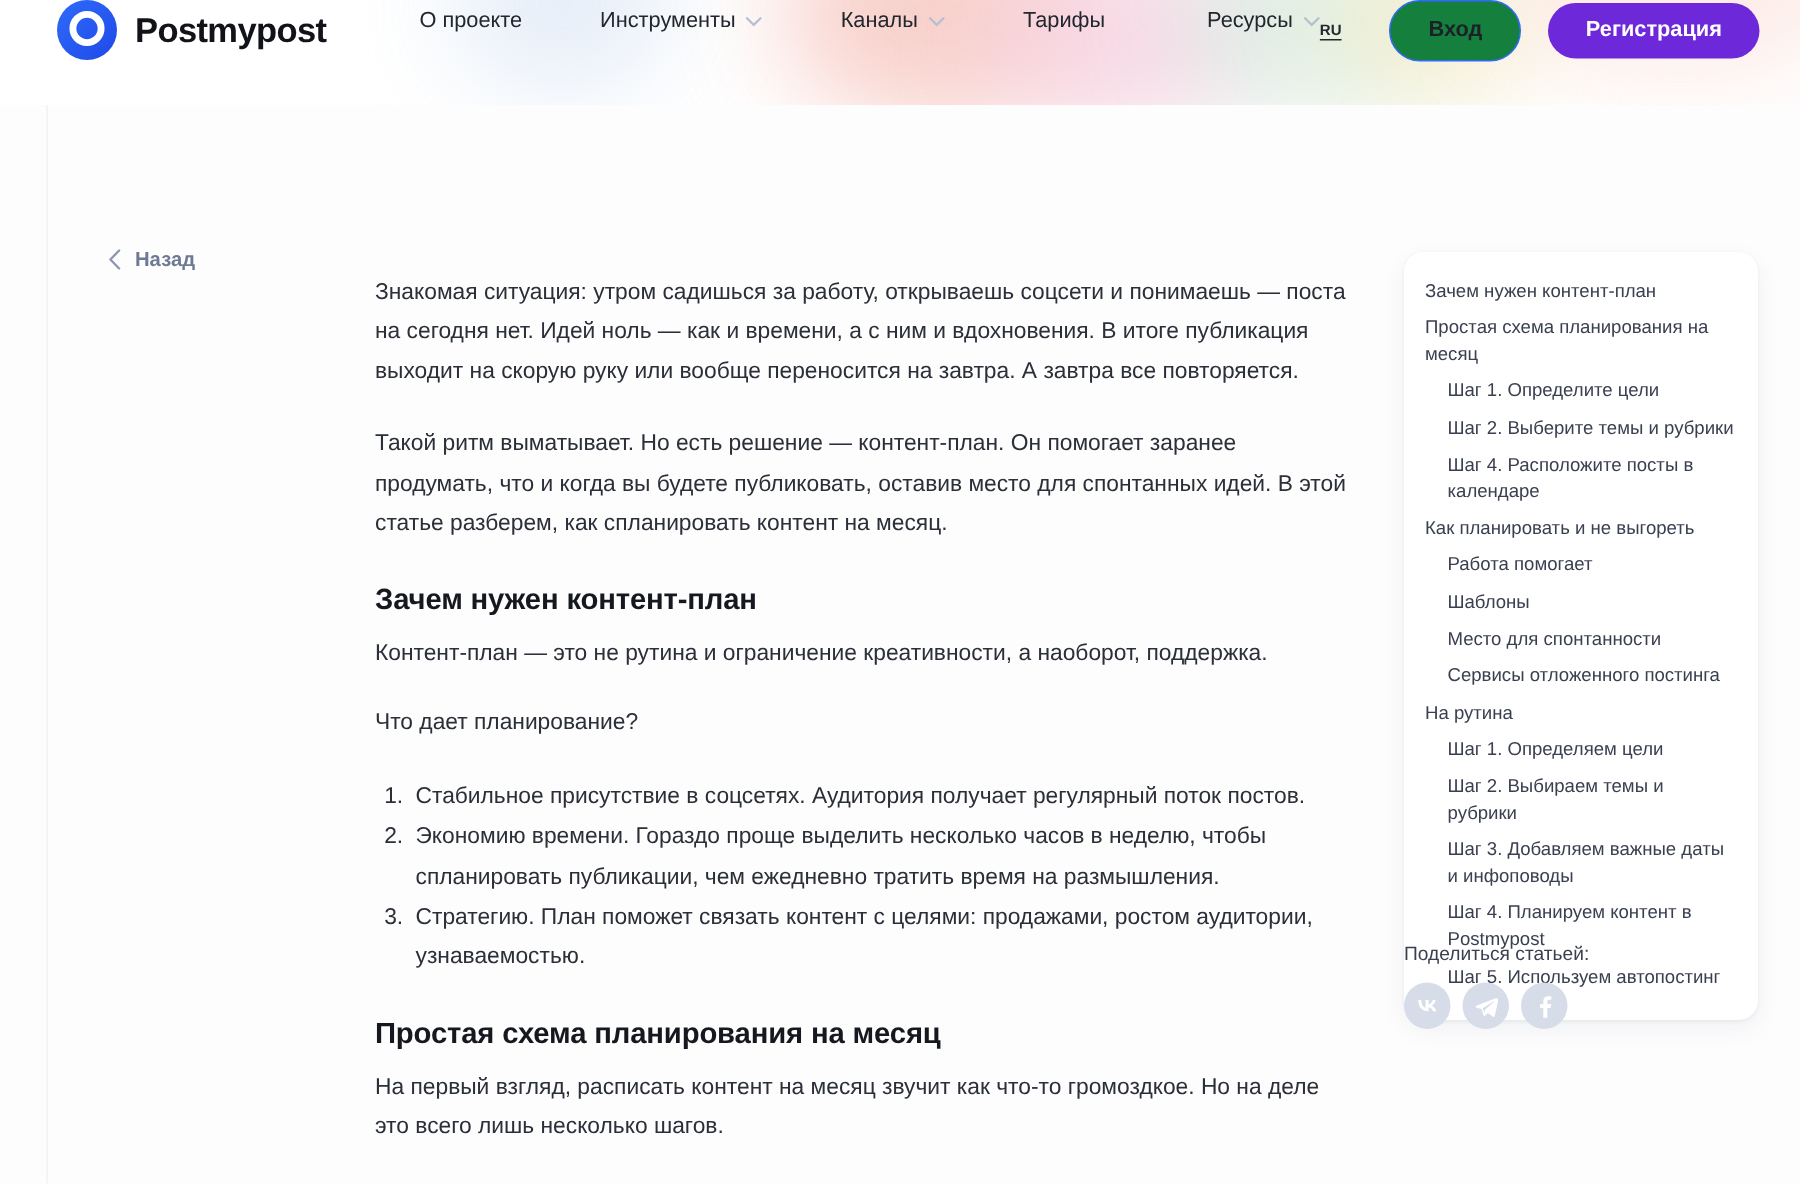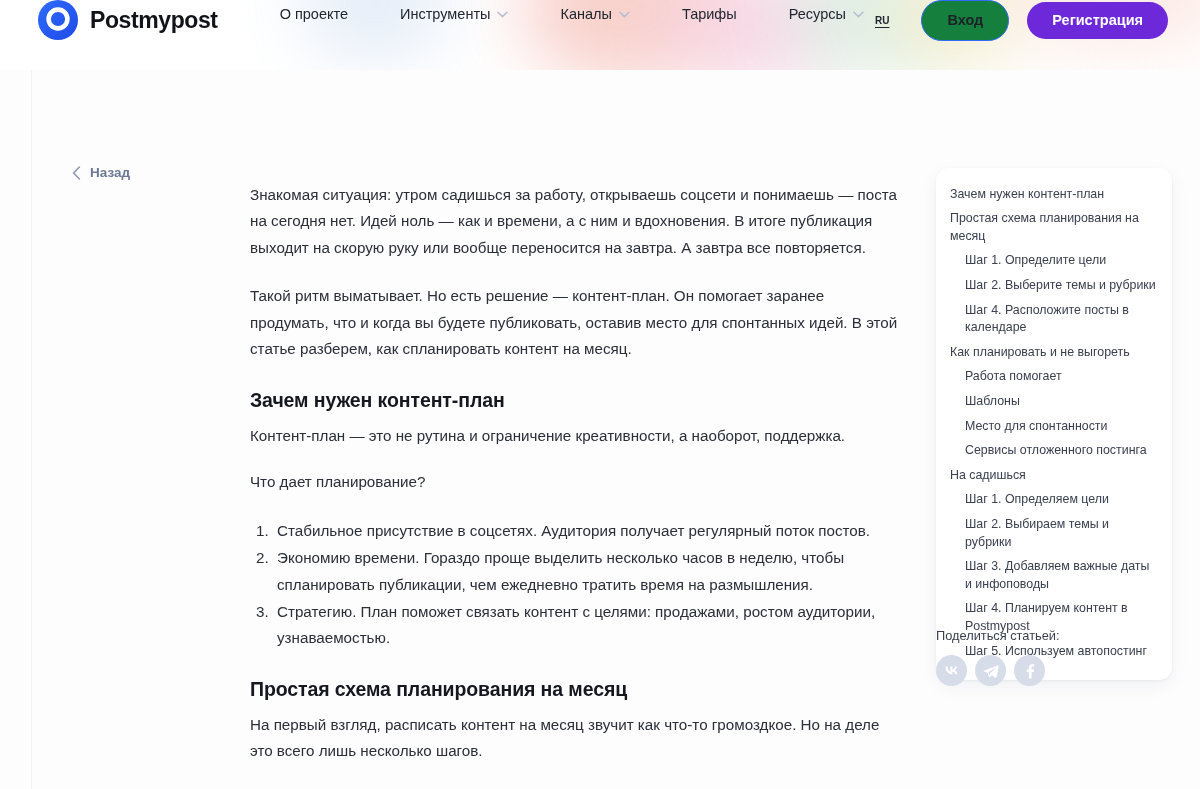--- a/index.html
+++ b/index.html
@@ -89,21 +89,21 @@
     display: flex;
     align-items: center;
     gap: 7px;
     font-size: 14.5px;
     color: #22262e;
     cursor: pointer;
     white-space: nowrap;
     padding: 6px 0;
     margin-right: 52px;
   }
-  .nav-item:last-child { margin-right: 0; }
+  .nav-item:last-child { margin-right: 0; margin-left: 16px; }
   .chev-down {
     width: 11px; height: 7px;
     display: inline-block;
   }
   .chev-down svg { display:block; }
 
   
   .header-right {
     display: flex;
     align-items: center;
@@ -361,21 +361,21 @@
       <li class="toc-item">Зачем нужен контент-план</li>
       <li class="toc-item">Простая схема планирования на месяц</li>
       <li class="toc-item lvl2">Шаг 1. Определите цели</li>
       <li class="toc-item lvl2">Шаг 2. Выберите темы и рубрики</li>
       <li class="toc-item lvl2">Шаг 4. Расположите посты в календаре</li>
       <li class="toc-item">Как планировать и не выгореть</li>
       <li class="toc-item lvl2">Работа помогает</li>
       <li class="toc-item lvl2">Шаблоны</li>
       <li class="toc-item lvl2">Место для спонтанности</li>
       <li class="toc-item lvl2">Сервисы отложенного постинга</li>
-      <li class="toc-item">На садишься</li>
+      <li class="toc-item">На рутина</li>
       <li class="toc-item lvl2">Шаг 1. Определяем цели</li>
       <li class="toc-item lvl2">Шаг 2. Выбираем темы и рубрики</li>
       <li class="toc-item lvl2">Шаг 3. Добавляем важные даты и инфоповоды</li>
       <li class="toc-item lvl2">Шаг 4. Планируем контент в Postmypost</li>
       <li class="toc-item lvl2">Шаг 5. Используем автопостинг</li>
     </ul>
   </aside>
 
   <section class="share-block">
     <div class="share-title">Поделиться статьей:</div>

